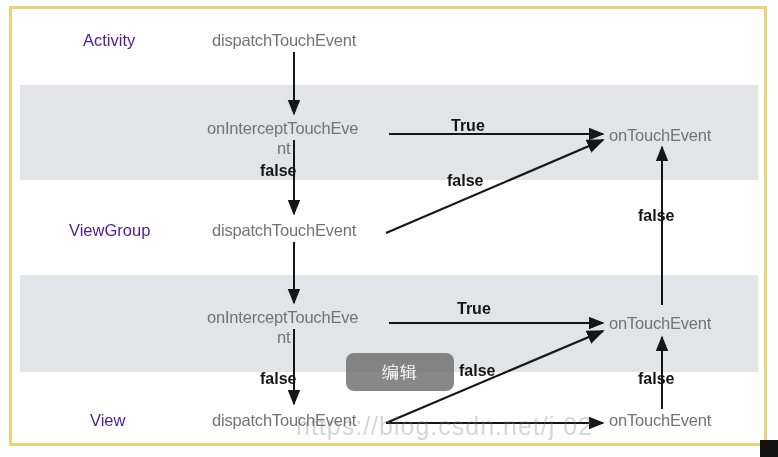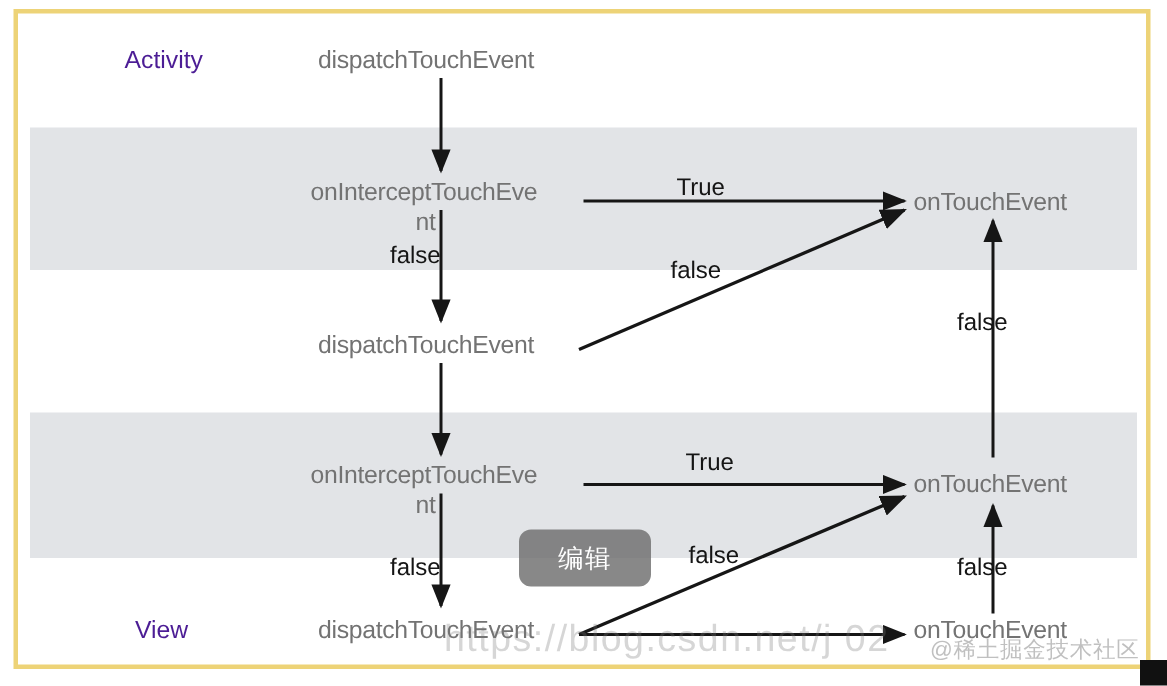--- a/index.html
+++ b/index.html
@@ -43,39 +43,39 @@
   .lane-label{
     position:absolute;
     color:#4c1d95;
     font-size:16.5px;
     line-height:20px;
     white-space:nowrap;
   }
 
   .edge-label{
     position:absolute;
-    font-weight:normal;
+    font-weight:bold;
     font-size:16px;
     color:#151515;
     white-space:nowrap;
     letter-spacing:0px;
   }
 
   svg.arrows{
     position:absolute;
     left:0;top:0;
     width:778px;height:457px;
     pointer-events:none;
   }
 
   
   .edit-btn{
     position:absolute;
     left:346px; top:353px;
-    width:88px; height:38px;
+    width:108px; height:38px;
     border-radius:8px;
     background:rgba(110,110,110,0.82);
     color:#ffffff;
     font-size:17px;
     display:flex;
     align-items:center;
     justify-content:center;
     letter-spacing:1px;
   }
 
@@ -109,20 +109,21 @@
 
 <div id="root">
 
   <div class="frame"></div>
 
   <div class="band" id="band-1"></div>
   <div class="band" id="band-2"></div>
 
   <div class="lane-label" style="left:83px; top:30px;">Activity</div>
 
+  <div class="lane-label" style="left:69px; top:220px;">ViewGroup</div>
 
   <div class="lane-label" style="left:90px; top:410px;">View</div>
 
   <div class="node" style="left:212px; top:30px;">dispatchTouchEvent</div>
 
   <div class="node" style="left:207px; top:118px;">onInterceptTouchEve</div>
   <div class="node" style="left:277px; top:138px;">nt</div>
 
   <div class="node" style="left:212px; top:220px;">dispatchTouchEvent</div>
 
@@ -180,17 +181,16 @@
   <div class="edge-label" style="left:457px; top:300px;">True</div>
 
   <div class="edge-label" style="left:459px; top:362px;">false</div>
 
   <div class="edge-label" style="left:638px; top:370px;">false</div>
 
   <div class="edit-btn">编辑</div>
 
   <div class="wm-url">https://blog.csdn.net/j            02</div>
 
-  <div class="wm-site">@稀土掘金技术社区</div>
 
   <div class="corner-square"></div>
 
 </div>
 
 </body></html>

